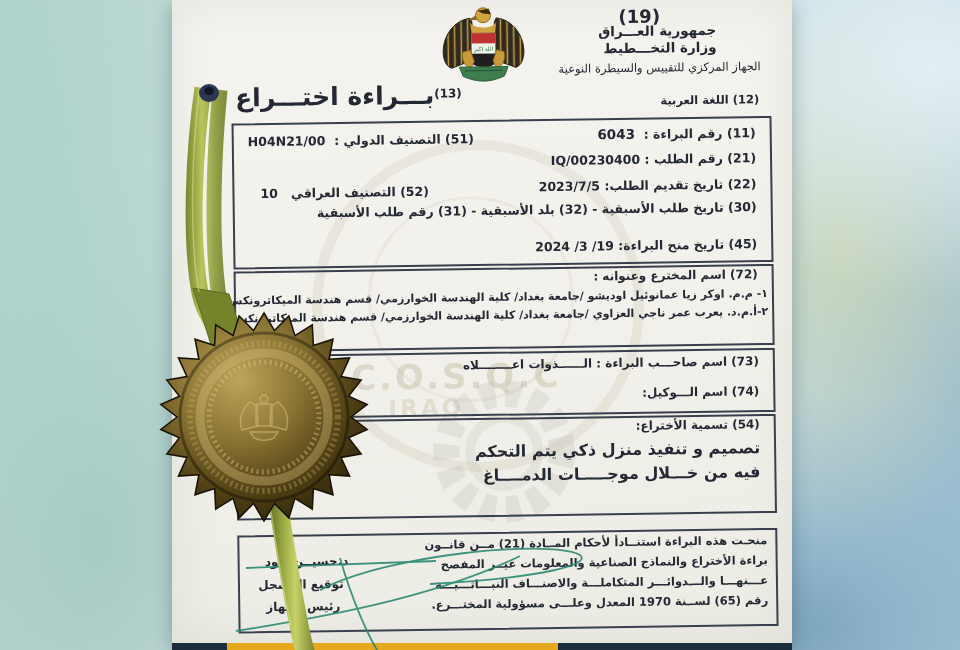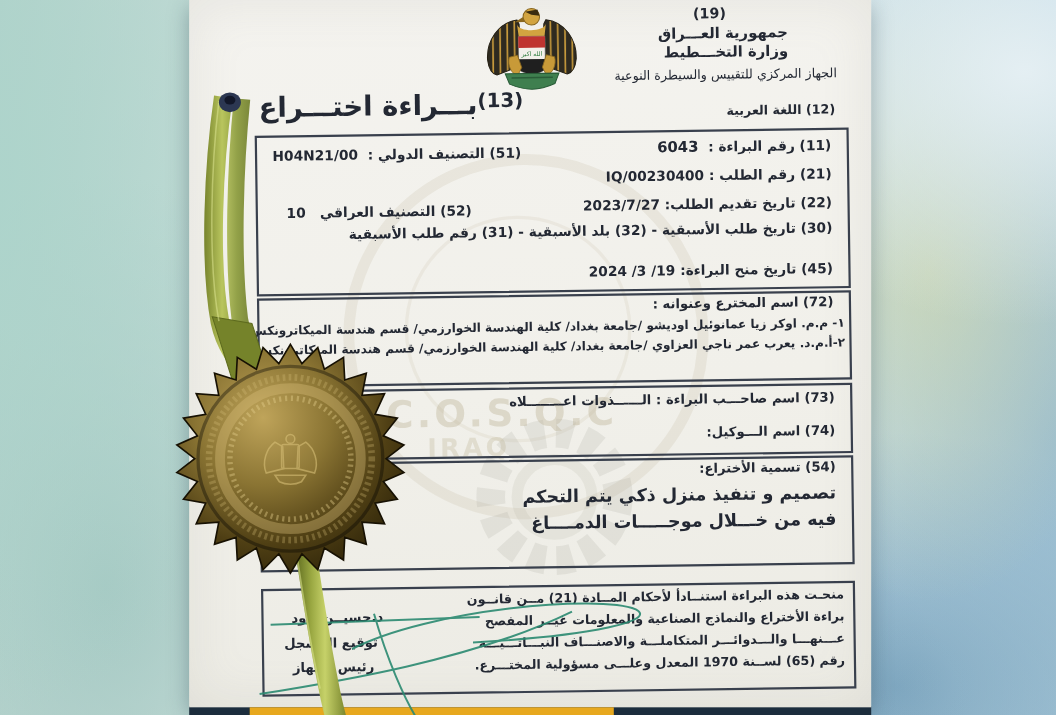--- a/index.html
+++ b/index.html
@@ -44,21 +44,21 @@
 
     <div class="wm-ring" style="left:140px;top:140px;width:312px;height:312px;border:10px solid rgba(182,170,138,.16);"></div>
     <div class="wm-ring" style="left:196px;top:196px;width:200px;height:200px;border:3px solid rgba(182,170,138,.13);"></div>
     <svg class="overlay" width="620" height="643" style="left:0;top:0;z-index:0;">
       <circle cx="330" cy="452" r="58" fill="none" stroke="rgba(172,172,158,.20)" stroke-width="26" stroke-dasharray="15 10"></circle>
       <circle cx="330" cy="452" r="34" fill="none" stroke="rgba(172,172,158,.16)" stroke-width="10"></circle>
     </svg>
     <div class="wm-text" style="left:178px;top:356px;font-size:34px;">C.O.S.Q.C</div>
     <div class="wm-text" style="left:215px;top:394px;font-size:23px;color:rgba(190,180,150,.32);">IRAQ</div>
 
-    <div class="t" style="right:128px;top:8px;font-size:13px;">(19)</div>
+    <div class="t" style="right:128px;top:8px;font-size:18px;">(19)</div>
     <div class="t" style="right:72px;top:25px;font-size:13.5px;">جمهورية العـــراق</div>
     <div class="t" style="right:72px;top:42px;font-size:13.5px;">وزارة التخـــطيط</div>
     <div class="t" style="right:28px;top:63px;font-size:11.5px;font-weight:normal;">الجهاز المركزي للتقييس والسيطرة النوعية</div>
 
     <svg style="position:absolute;left:268px;top:5px;" width="94" height="90" viewBox="0 0 100 96">
       <defs>
         <pattern id="wing" width="7" height="8" patternUnits="userSpaceOnUse">
           <rect width="7" height="8" fill="#2e2a20"></rect>
             <rect x="4.6" width="1.6" height="8" fill="#c79a3c"></rect>
         </pattern>
@@ -74,35 +74,35 @@
       <path d="M37,52 h26 v10 c-8,6 -18,6 -26,0 Z" fill="#1f1f1f"></path>
       <text x="50" y="49" font-size="6" fill="#2a7a3a" text-anchor="middle" font-family="DejaVu Sans,sans-serif">الله اكبر</text>
       <path d="M28,50 C26,58 30,66 36,68 L40,60 L36,48 Z" fill="#c89a38" stroke="#8a6820" stroke-width=".8"></path>
       <path d="M72,50 C74,58 70,66 64,68 L60,60 L64,48 Z" fill="#c89a38" stroke="#8a6820" stroke-width=".8"></path>
       <path d="M24,66 L76,66 L72,76 C56,83 44,83 28,76 Z" fill="#3f7f4f" stroke="#2a5c38" stroke-width="1"></path>
       <path d="M30,70 L70,70" stroke="#2a5c38" stroke-width="1.5"></path>
     </svg>
 
     <div class="t" style="right:30px;top:96px;font-size:11.5px;">(12) اللغة العربية</div>
     <div class="t" style="left:66px;top:80px;font-size:25px;letter-spacing:1px;">
-      <span style="font-size:18px;vertical-align:6px;">(13)</span><span>بـــراءة اختـــراع</span>
+      <span style="font-size:12px;vertical-align:6px;">(13)</span><span>بـــراءة اختـــراع</span>
     </div>
 
     <div class="box" style="top:120px;height:142px;"></div>
     <div class="t" style="right:34px;top:128px;font-size:12.5px;">
       <span>(11) رقم البراءة :</span>&nbsp;&nbsp;<span style="font-size:13.5px;">6043</span>
     </div>
     <div class="t" style="left:78px;top:131px;font-size:12.5px;">
       <span>(51) التصنيف الدولي :</span>&nbsp;&nbsp;<span>H04N21/00</span>
     </div>
     <div class="t" style="right:34px;top:154px;font-size:12.5px;">
       <span>(21) رقم الطلب :</span>&nbsp;<span>IQ/00230400</span>
     </div>
     <div class="t" style="right:34px;top:180px;font-size:12.5px;">
-      <span>(22) تاريخ تقديم الطلب:</span>&nbsp;<span>2023/7/27</span>
+      <span>(22) تاريخ تقديم الطلب:</span>&nbsp;<span>2023/7/5</span>
     </div>
     <div class="t" style="left:90px;top:183px;font-size:12.5px;">
       <span>(52) التصنيف العراقي</span>&nbsp;&nbsp;&nbsp;<span>10</span>
     </div>
     <div class="t" style="right:34px;top:203px;font-size:12.5px;">(30) تاريخ طلب الأسبقية   -   (32) بلد الأسبقية   -   (31) رقم طلب الأسبقية</div>
     <div class="t" style="right:34px;top:240px;font-size:12.5px;">
       <span>(45) تاريخ منح البراءة:</span>&nbsp;<span>19/ 3/ 2024</span>
     </div>
 
     <div class="box" style="top:268px;height:77px;"></div>

